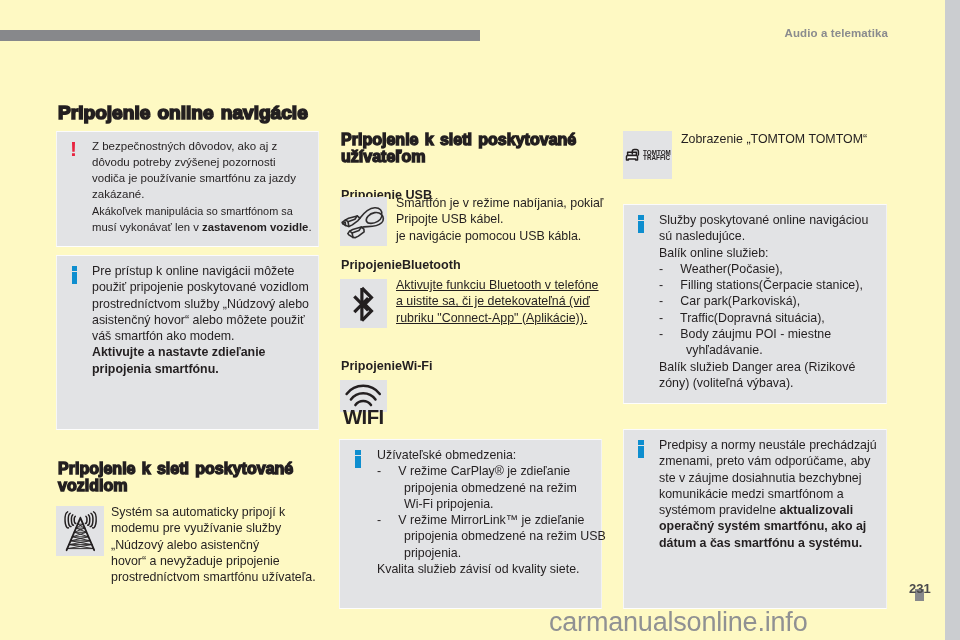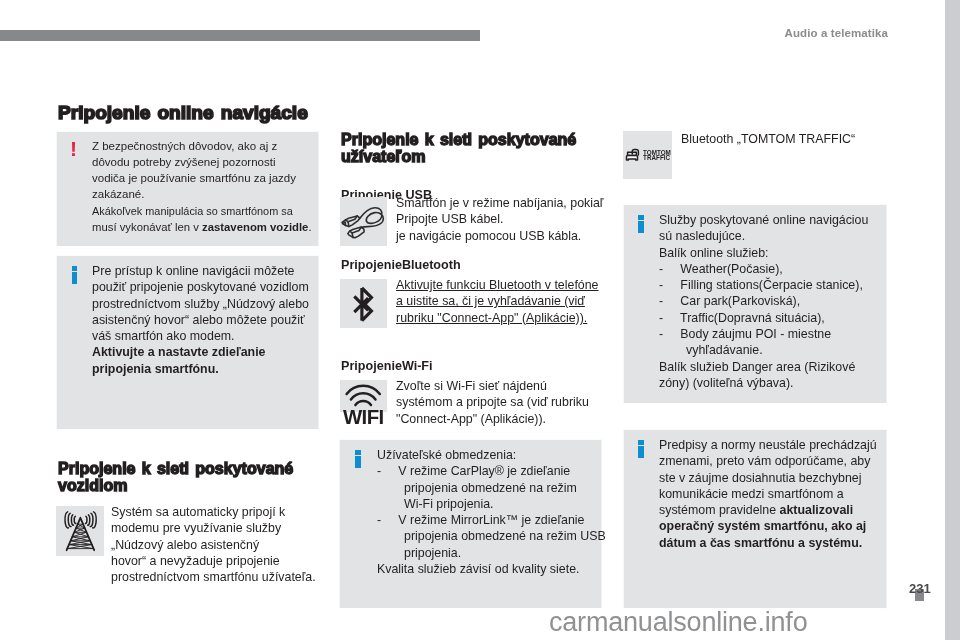--- a/index.html
+++ b/index.html
@@ -1,18 +1,18 @@
 <!DOCTYPE html>
 <html><head>
 <meta charset="utf-8">
 <title>Audio a telematika</title>
 <style>
   html,body{margin:0;padding:0;background:#cbcdd0;}
   body{width:960px;height:640px;overflow:hidden;font-family:"Liberation Sans",sans-serif;}
-  #page{filter:opacity(1);position:absolute;left:0;top:0;width:945px;height:640px;background:#ffffff;overflow:hidden;}
+  #page{filter:opacity(1);position:absolute;left:0;top:0;width:945px;height:640px;background:#fef9c3;overflow:hidden;}
   .hdr-bar{position:absolute;left:0;top:30px;width:480px;height:11px;background:#87888b;}
   .hdr-title{position:absolute;right:57px;top:27px;font-size:11.5px;font-weight:bold;color:#8a8b8e;letter-spacing:.1px;}
   .sect-title{position:absolute;color:#231f20;font-weight:bold;word-spacing:1.8px;font-size:19.1px;line-height:22.5px;-webkit-text-stroke:1.7px #231f20;}
   .sect-title.s2{font-size:16.05px;line-height:17.3px;-webkit-text-stroke:1.4px #231f20;}
   .box{position:absolute;background:#e2e3e5;box-sizing:border-box;
        border-top:1px solid #fbfbfc;border-left:1px solid #f7f7f8;border-bottom:1px solid #fefefe;border-right:1px solid #f2f2f3;}
   .tx{position:absolute;color:#231f20;font-size:12.4px;line-height:16.3px;white-space:pre;}
   .tx.sm{font-size:11.5px;}
   .tx b{font-weight:bold;}
   .icon-box{position:absolute;background:#e2e3e5;}
@@ -111,34 +111,33 @@
     <svg width="47" height="49" viewBox="0 0 47 49">
       <g fill="none" stroke="#231f20" stroke-width="3.2" stroke-linecap="butt" stroke-linejoin="miter">
         <path d="M21.9 9.0 L21.9 41.6"></path>
         <path d="M21.9 9.0 L31.4 18.6 L21.9 28.1"></path>
         <path d="M21.9 22.5 L31.4 32.0 L21.9 41.6"></path>
         <path d="M14.3 17.4 L28.2 31.4"></path>
         <path d="M14.3 33.2 L28.2 19.2"></path>
       </g>
     </svg>
   </div>
-  <div class="tx" id="bt-text" style="left:396px;top:277px;text-decoration:underline;"><span class="ln" style="display:block;">Aktivujte funkciu Bluetooth v telefóne</span><span class="ln" style="display:block;">a uistite sa, či je vyhľadávanie (viď</span><span class="ln" style="display:block;">rubriku "Connect-App" (Aplikácie)).</span></div>
+  <div class="tx" id="bt-text" style="left:396px;top:277px;text-decoration:underline;"><span class="ln" style="display:block;">Aktivujte funkciu Bluetooth v telefóne</span><span class="ln" style="display:block;">a uistite sa, či je detekovateľná (viď</span><span class="ln" style="display:block;">rubriku "Connect-App" (Aplikácie)).</span></div>
 
   <div class="hd" style="left:341px;top:359px;">PripojenieWi-Fi</div>
   <div class="icon-box" style="left:340px;top:380px;width:47px;height:32px;">
     <svg width="47" height="49" viewBox="0 0 47 49">
       <g fill="none" stroke="#231f20" stroke-width="2.5" stroke-linecap="round">
         <path d="M6.6 14.0 A21.0 21.0 0 0 1 39.8 14.0"></path>
         <path d="M10.9 19.4 A15.2 15.2 0 0 1 35.5 19.4"></path>
         <path d="M15.4 25.1 A9.6 9.6 0 0 1 31.0 25.1"></path>
       </g>
       <text x="23.3" y="43.5" fill="#231f20" font-family="'Liberation Sans',sans-serif" font-size="20.4" font-weight="bold" text-anchor="middle" style="letter-spacing:-0.55px">WIFI</text>
     </svg>
   </div>
-  <div class="tx" id="wifi-text" style="left:396px;top:378px;"><span class="ln" style="display:block;">Zvoľte si Wi-Fi sieť nájdenú</span><span class="ln" style="display:block;">systémom a pripojte sa (viď rubriku</span><span class="ln" style="display:block;">"Connect-App" (Aplikácie)).</span></div>
 
   <div class="box" style="left:339px;top:439px;width:263px;height:170px;"></div>
   <div class="ico-i" style="left:355px;top:450px;">
       <i class="d"></i>
       <i class="s"></i>
     </div>
   <div class="tx" id="lim-text" style="left:377px;top:447px;"><span class="ln" style="display:block;">Užívateľské obmedzenia:</span><span class="ln" style="display:block;">-     V režime CarPlay® je zdieľanie</span><span class="ln" style="display:block;padding-left:27px;">pripojenia obmedzené na režim</span><span class="ln" style="display:block;padding-left:27px;">Wi-Fi pripojenia.</span><span class="ln" style="display:block;">-     V režime MirrorLink™ je zdieľanie</span><span class="ln" style="display:block;padding-left:27px;">pripojenia obmedzené na režim USB</span><span class="ln" style="display:block;padding-left:27px;">pripojenia.</span><span class="ln" style="display:block;">Kvalita služieb závisí od kvality siete.</span></div>
 
   <div class="icon-box" style="left:623px;top:131px;width:49px;height:48px;">
     <svg width="49" height="48" viewBox="0 0 49 48">
@@ -148,21 +147,21 @@
 
         <path d="M4.6 21.2 L13.4 21.2 L13.4 24.6 L4.6 24.6 Z" stroke-width="1.5"></path>
 
         <path d="M3.5 28.9 L3.5 25.6 C3.5 24.9 4.1 24.4 4.8 24.4 L13.2 24.4 C13.9 24.4 14.5 24.9 14.5 25.6 L14.5 28.9
                  L12.6 28.9 L12.6 28.1 L5.4 28.1 L5.4 28.9 Z" fill="#fff" stroke-width="1.5"></path>
       </g>
       <text x="20.1" y="23.7" fill="#231f20" font-family="'Liberation Sans',sans-serif" font-size="6.3" font-weight="bold">TOMTOM</text>
       <text x="20.1" y="29.1" fill="#231f20" font-family="'Liberation Sans',sans-serif" font-size="6.3" font-weight="bold">TRAFFIC</text>
     </svg>
   </div>
-  <div class="tx" id="tt-text" style="left:681px;top:131px;"><span class="ln" style="display:block;">Bluetooth „TOMTOM TRAFFIC“</span></div>
+  <div class="tx" id="tt-text" style="left:681px;top:131px;"><span class="ln" style="display:block;">Zobrazenie „TOMTOM TOMTOM“</span></div>
 
   <div class="box" style="left:623px;top:204px;width:264px;height:200px;"></div>
   <div class="ico-i" style="left:638px;top:215px;">
       <i class="d"></i>
       <i class="s"></i>
     </div>
   <div class="tx" id="svc-text" style="left:659px;top:212px;"><span class="ln" style="display:block;">Služby poskytované online navigáciou</span><span class="ln" style="display:block;">sú nasledujúce.</span><span class="ln" style="display:block;">Balík online služieb:</span><span class="ln" style="display:block;">-     Weather(Počasie),</span><span class="ln" style="display:block;">-     Filling stations(Čerpacie stanice),</span><span class="ln" style="display:block;">-     Car park(Parkoviská),</span><span class="ln" style="display:block;">-     Traffic(Dopravná situácia),</span><span class="ln" style="display:block;">-     Body záujmu POI - miestne</span><span class="ln" style="display:block;padding-left:27px;">vyhľadávanie.</span><span class="ln" style="display:block;">Balík služieb Danger area (Rizikové</span><span class="ln" style="display:block;">zóny) (voliteľná výbava).</span></div>
 
   <div class="box" style="left:623px;top:429px;width:264px;height:180px;"></div>
   <div class="ico-i" style="left:638px;top:440px;">

